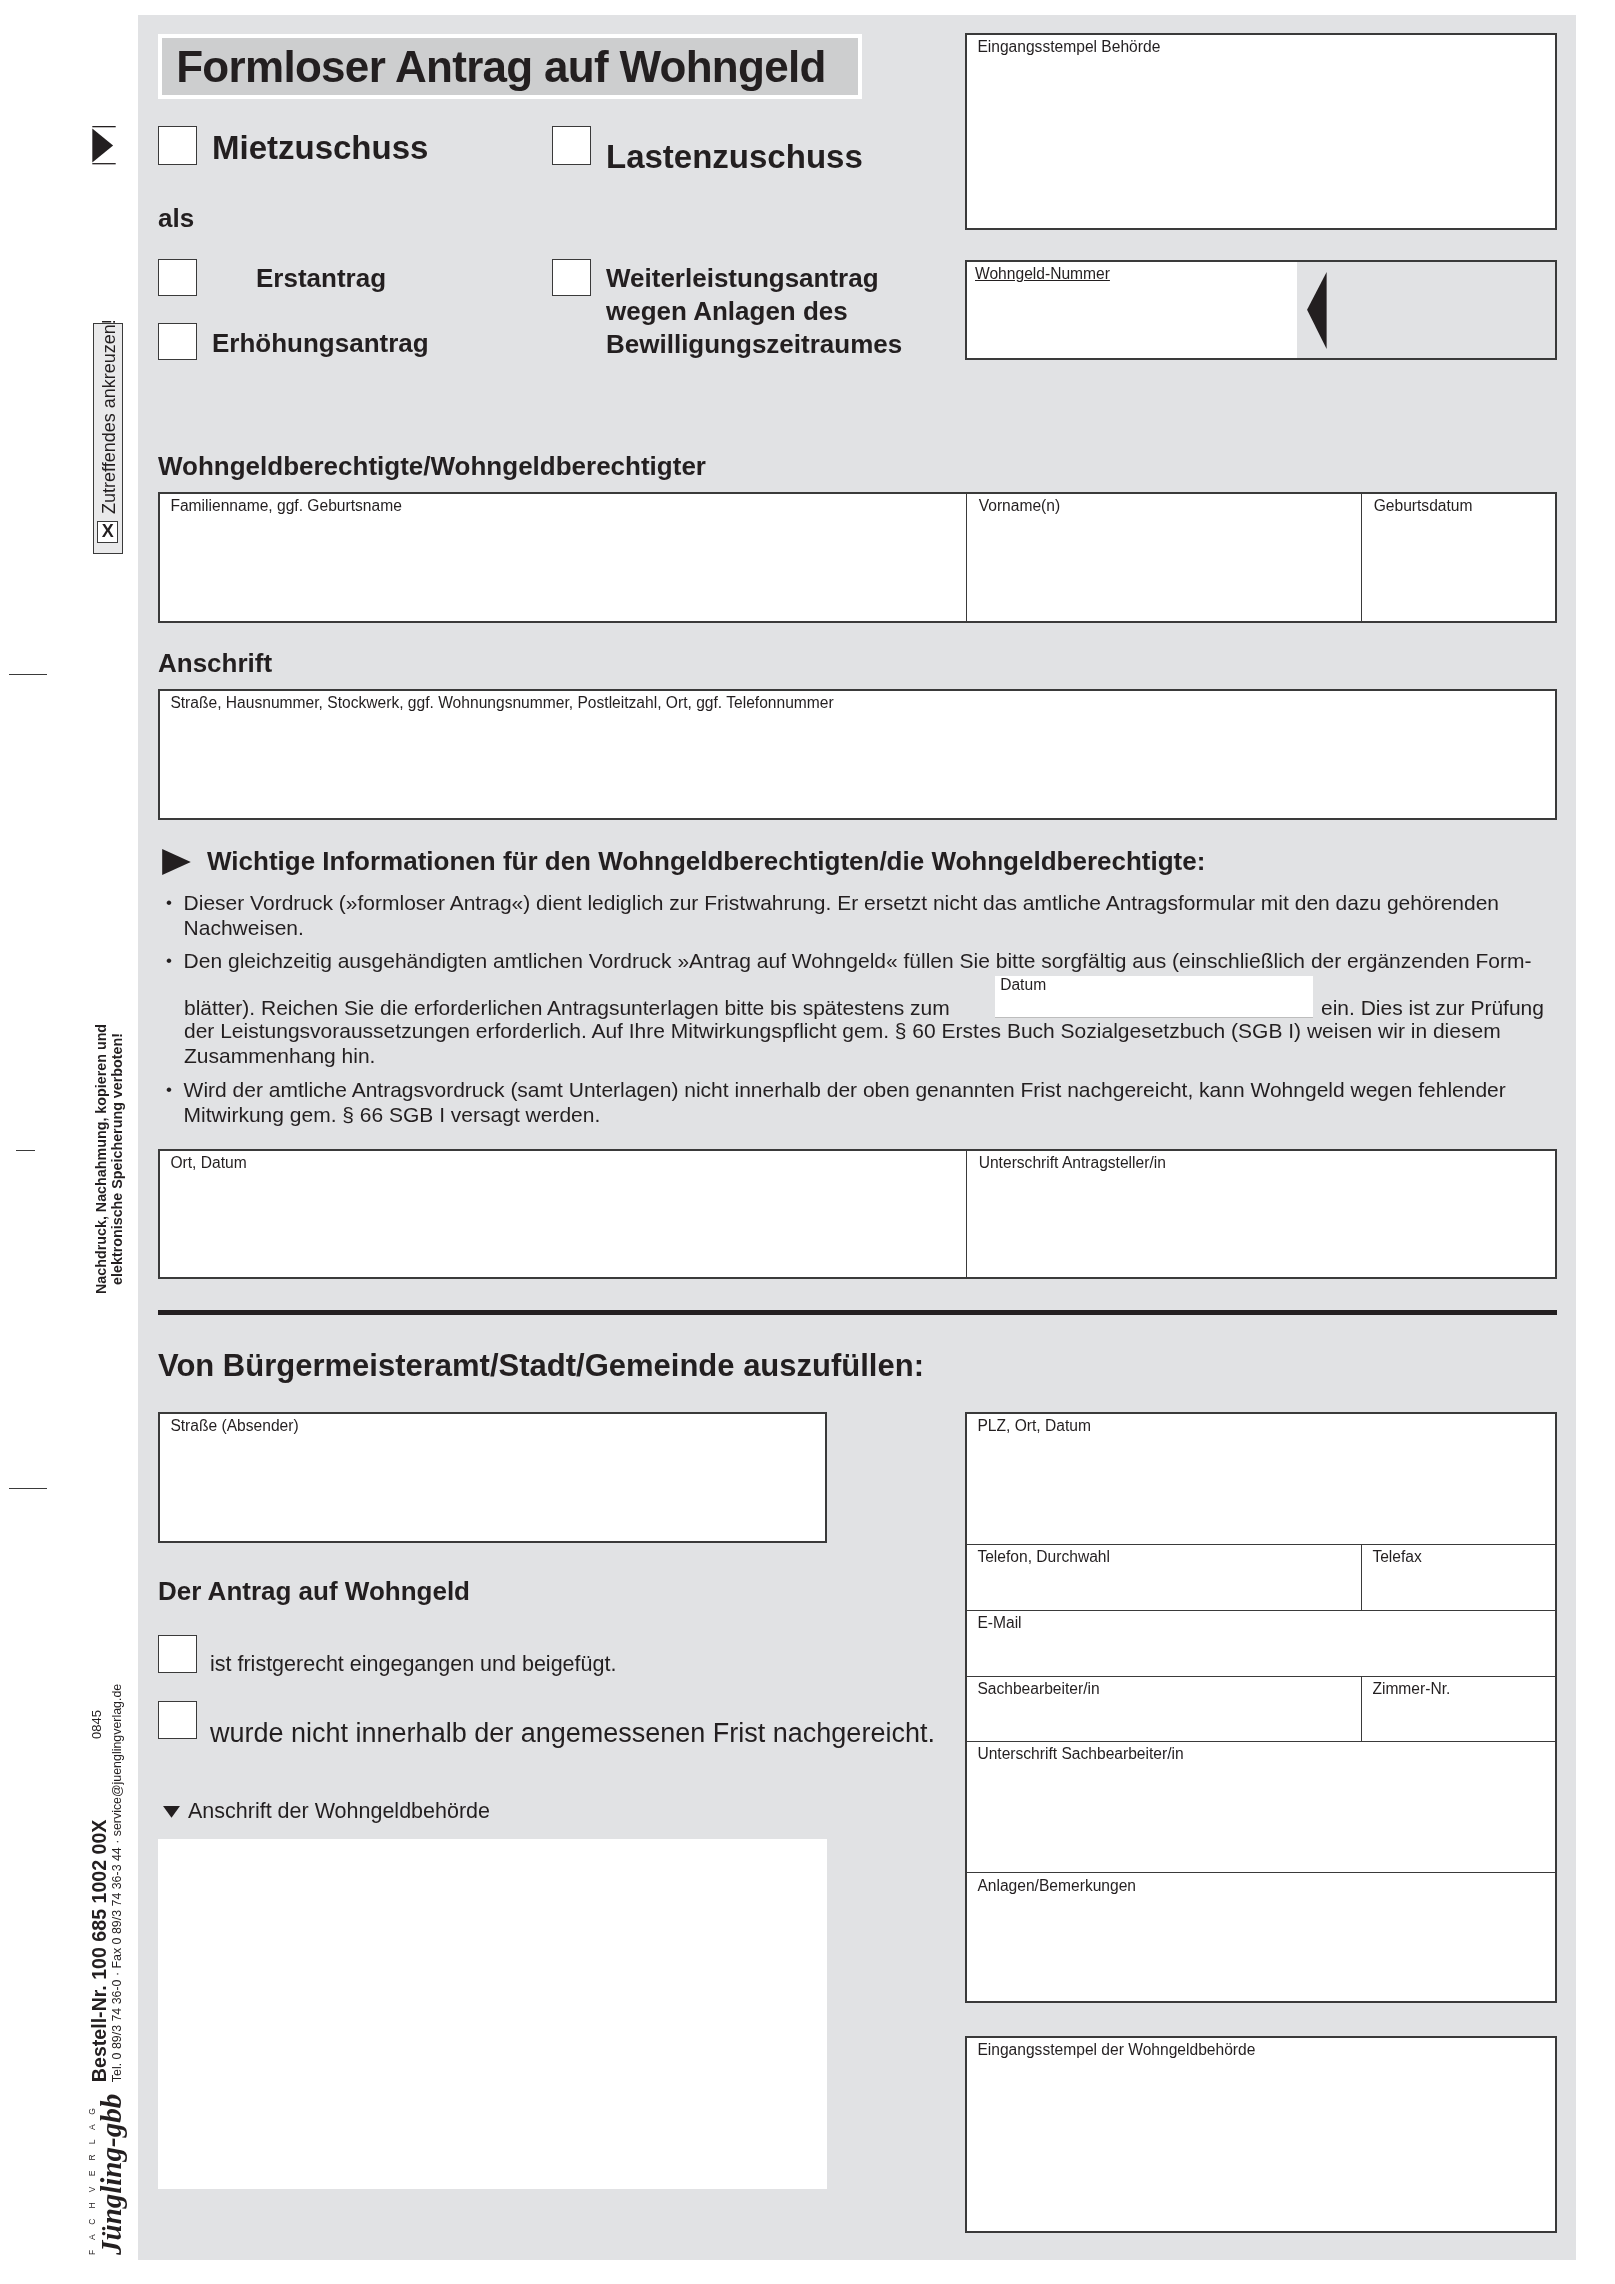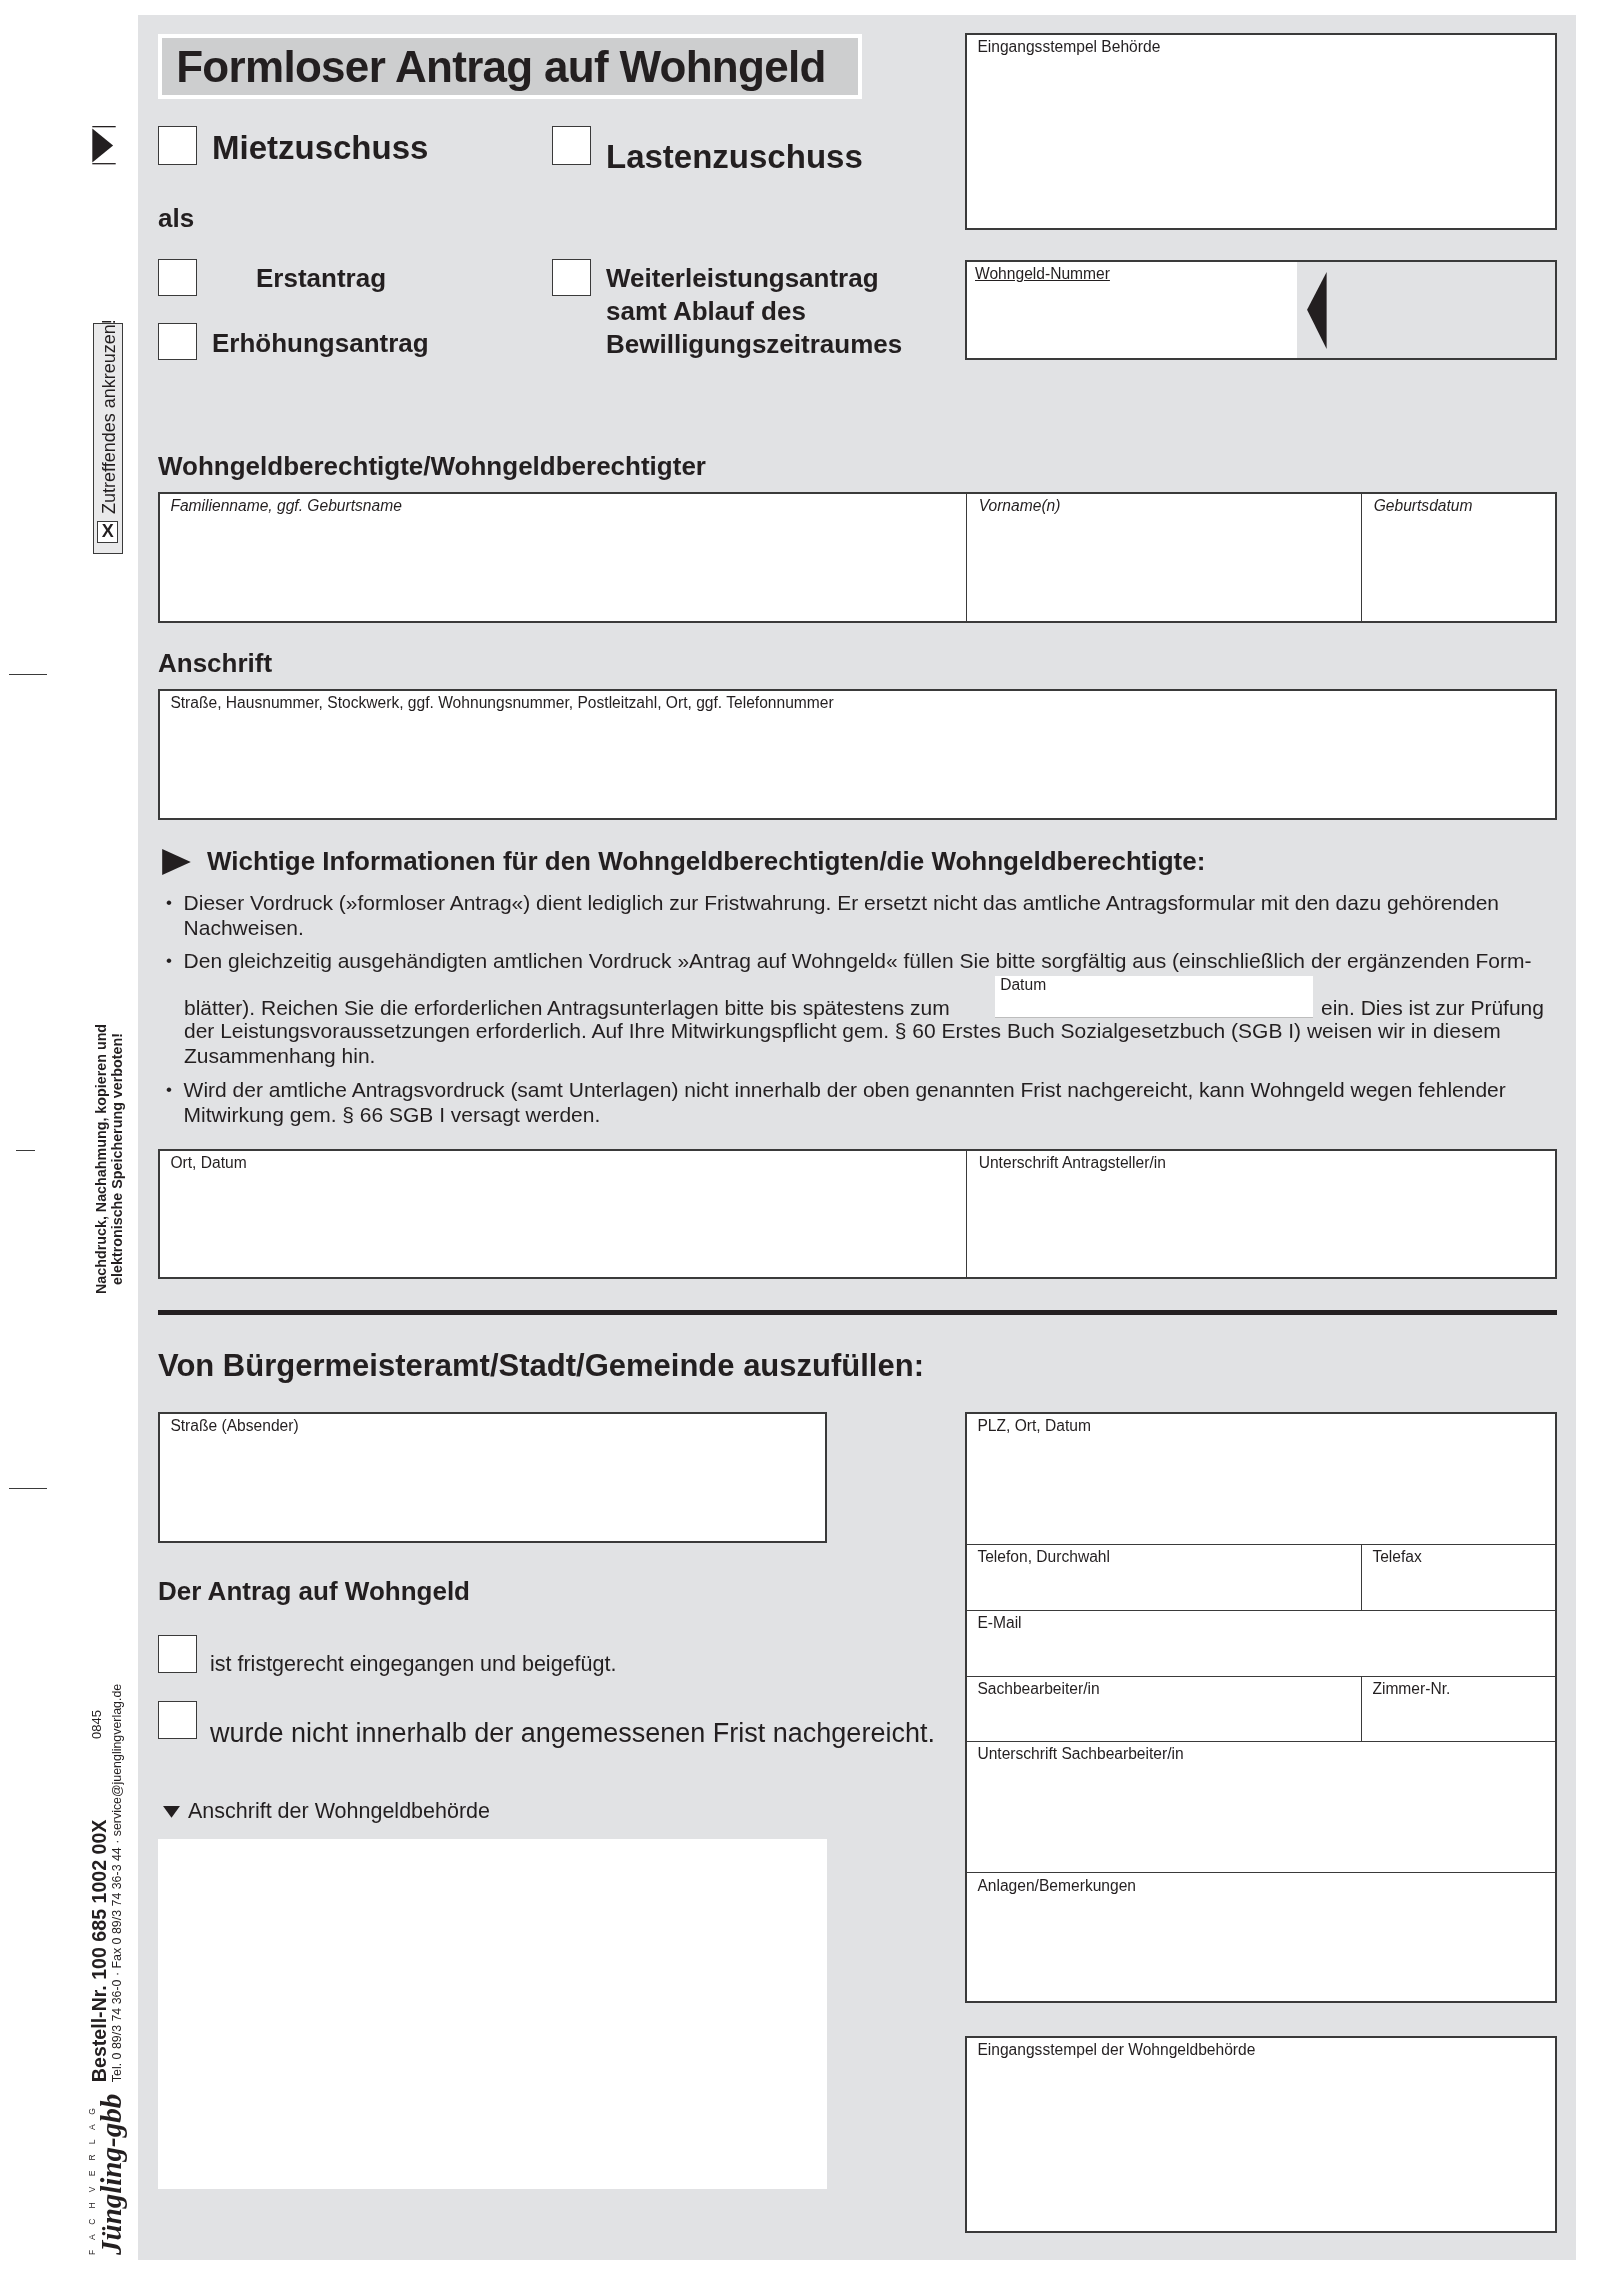--- a/index.html
+++ b/index.html
@@ -79,35 +79,35 @@
 
 <div class="abs med" style="left:158px;top:202px;">als</div>
 
 <div class="abs cb" style="left:158px;top:259px;height:37px;"></div>
 <div class="abs med" style="left:212px;top:262px;margin-left:44px;">Erstantrag</div>
 <div class="abs cb" style="left:158px;top:323px;height:37px;"></div>
 <div class="abs med" style="left:212px;top:327px;">Erhöhungsantrag</div>
 <div class="abs cb" style="left:552px;top:259px;height:37px;"></div>
 <div class="abs med" style="left:606px;top:262px;">
   <div>Weiterleistungsantrag</div>
-  <div>samt Ablauf des</div>
+  <div>wegen Anlagen des</div>
   <div>Bewilligungszeitraumes</div>
 </div>
 
 <div class="abs box" style="left:965px;top:260px;width:592px;height:100px;">
   <span class="field-label" style="left:8px;top:2.6px;text-decoration:underline;">Wohngeld-Nummer</span>
   <div class="abs" style="left:330px;top:0;right:0;bottom:0;background:#e1e2e4;">
     <svg class="abs" style="left:10.4px;top:10.4px;" width="21" height="77" viewBox="0 0 32 118">
       <polygon points="30,0 30,118 0,58" fill="#231f20"></polygon>
     </svg>
   </div>
 </div>
 
 <div class="abs h2" style="left:158px;top:451px;">Wohngeldberechtigte/Wohngeldberechtigter</div>
-<div class="abs box" style="left:158px;top:492px;width:1399px;height:131px;font-style:italic;">
+<div class="abs box" style="left:158px;top:492px;width:1399px;height:131px;">
   <div class="vline" style="left:806px;top:0;bottom:0;"></div>
   <div class="vline" style="left:1201px;top:0;bottom:0;"></div>
   <div class="abs" style="left:0;top:0;width:806px;height:100%;">
     <span class="field-label" style="left:10.4px;top:2.6px;">Familienname, ggf. Geburtsname</span>
   </div>
   <div class="abs" style="left:807px;top:0;width:394px;height:100%;">
     <span class="field-label" style="left:11.7px;top:2.6px;">Vorname(n)</span>
   </div>
   <div class="abs" style="left:1202px;top:0;right:0;height:100%;">
     <span class="field-label" style="left:11.7px;top:2.6px;">Geburtsdatum</span>

